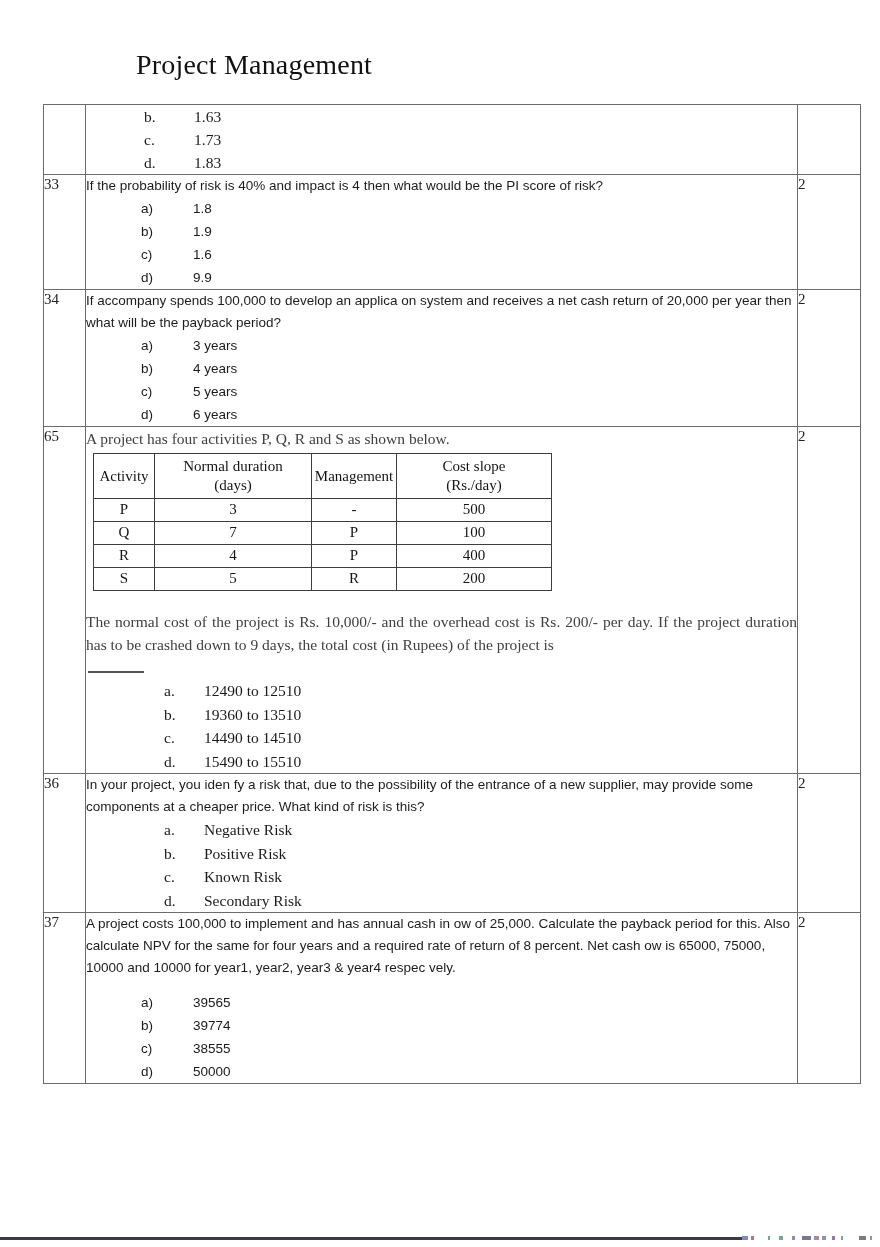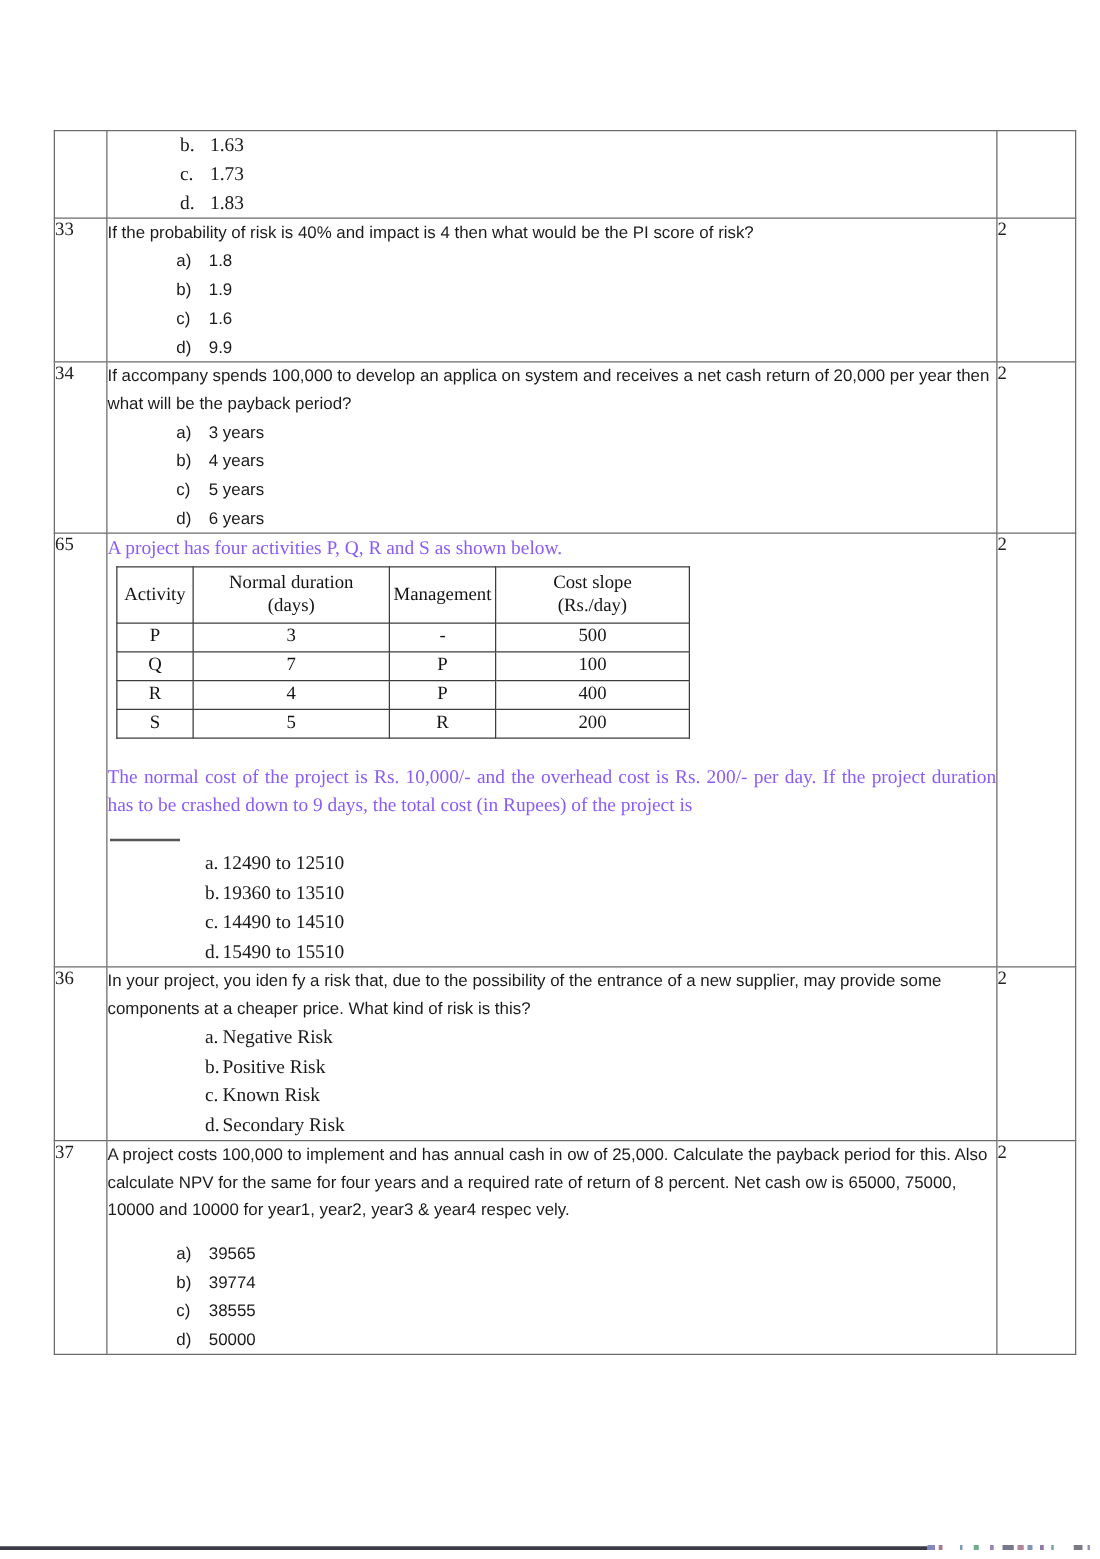--- a/index.html
+++ b/index.html
@@ -83,21 +83,21 @@
     font-family: "Liberation Sans", "DejaVu Sans", sans-serif;
     font-size: 13.5px;
     line-height: 22px;
     color: #1c1c1c;
   }
   
   .serif {
     font-family: "Liberation Serif", "DejaVu Serif", serif;
     font-size: 15.5px;
     line-height: 23px;
-    color: #8b5cf6;
+    color: #404040;
   }
   .serif-justify {
     text-align: justify;
   }
 
   .stem { margin: 0; }
 
   
   ul.opts {
     list-style: none;
@@ -131,21 +131,21 @@
   ul.opts.serif-tight {
     font-family: "Liberation Serif", "DejaVu Serif", serif;
     font-size: 15.5px;
     line-height: 23.5px;
     padding-left: 78px;
   }
   ul.opts.serif-tight .olab {
     width: 14px;
     flex: 0 0 14px;
   }
-  .otext { flex: 1 1 auto; }
+  .otext { flex: 1 1 auto; margin-left: 26px; }
 
   
   .inner-wrap {
     padding: 3px 0 0 7px;
   }
   table.inner {
     border-collapse: collapse;
     table-layout: fixed;
     width: 458px;
     font-family: "Liberation Serif", "DejaVu Serif", serif;
@@ -205,20 +205,21 @@
     position: absolute;
     top: 0;
     height: 4px;
   }
 </style>
 </head>
 <body>
 
 <div class="page">
 
+  <div class="doc-title">Project Management</div>
 
   <table class="qtable">
     <colgroup>
       <col class="col-num">
         <col class="col-body">
         <col class="col-marks">
     </colgroup>
     <tbody>
 
       <tr>

